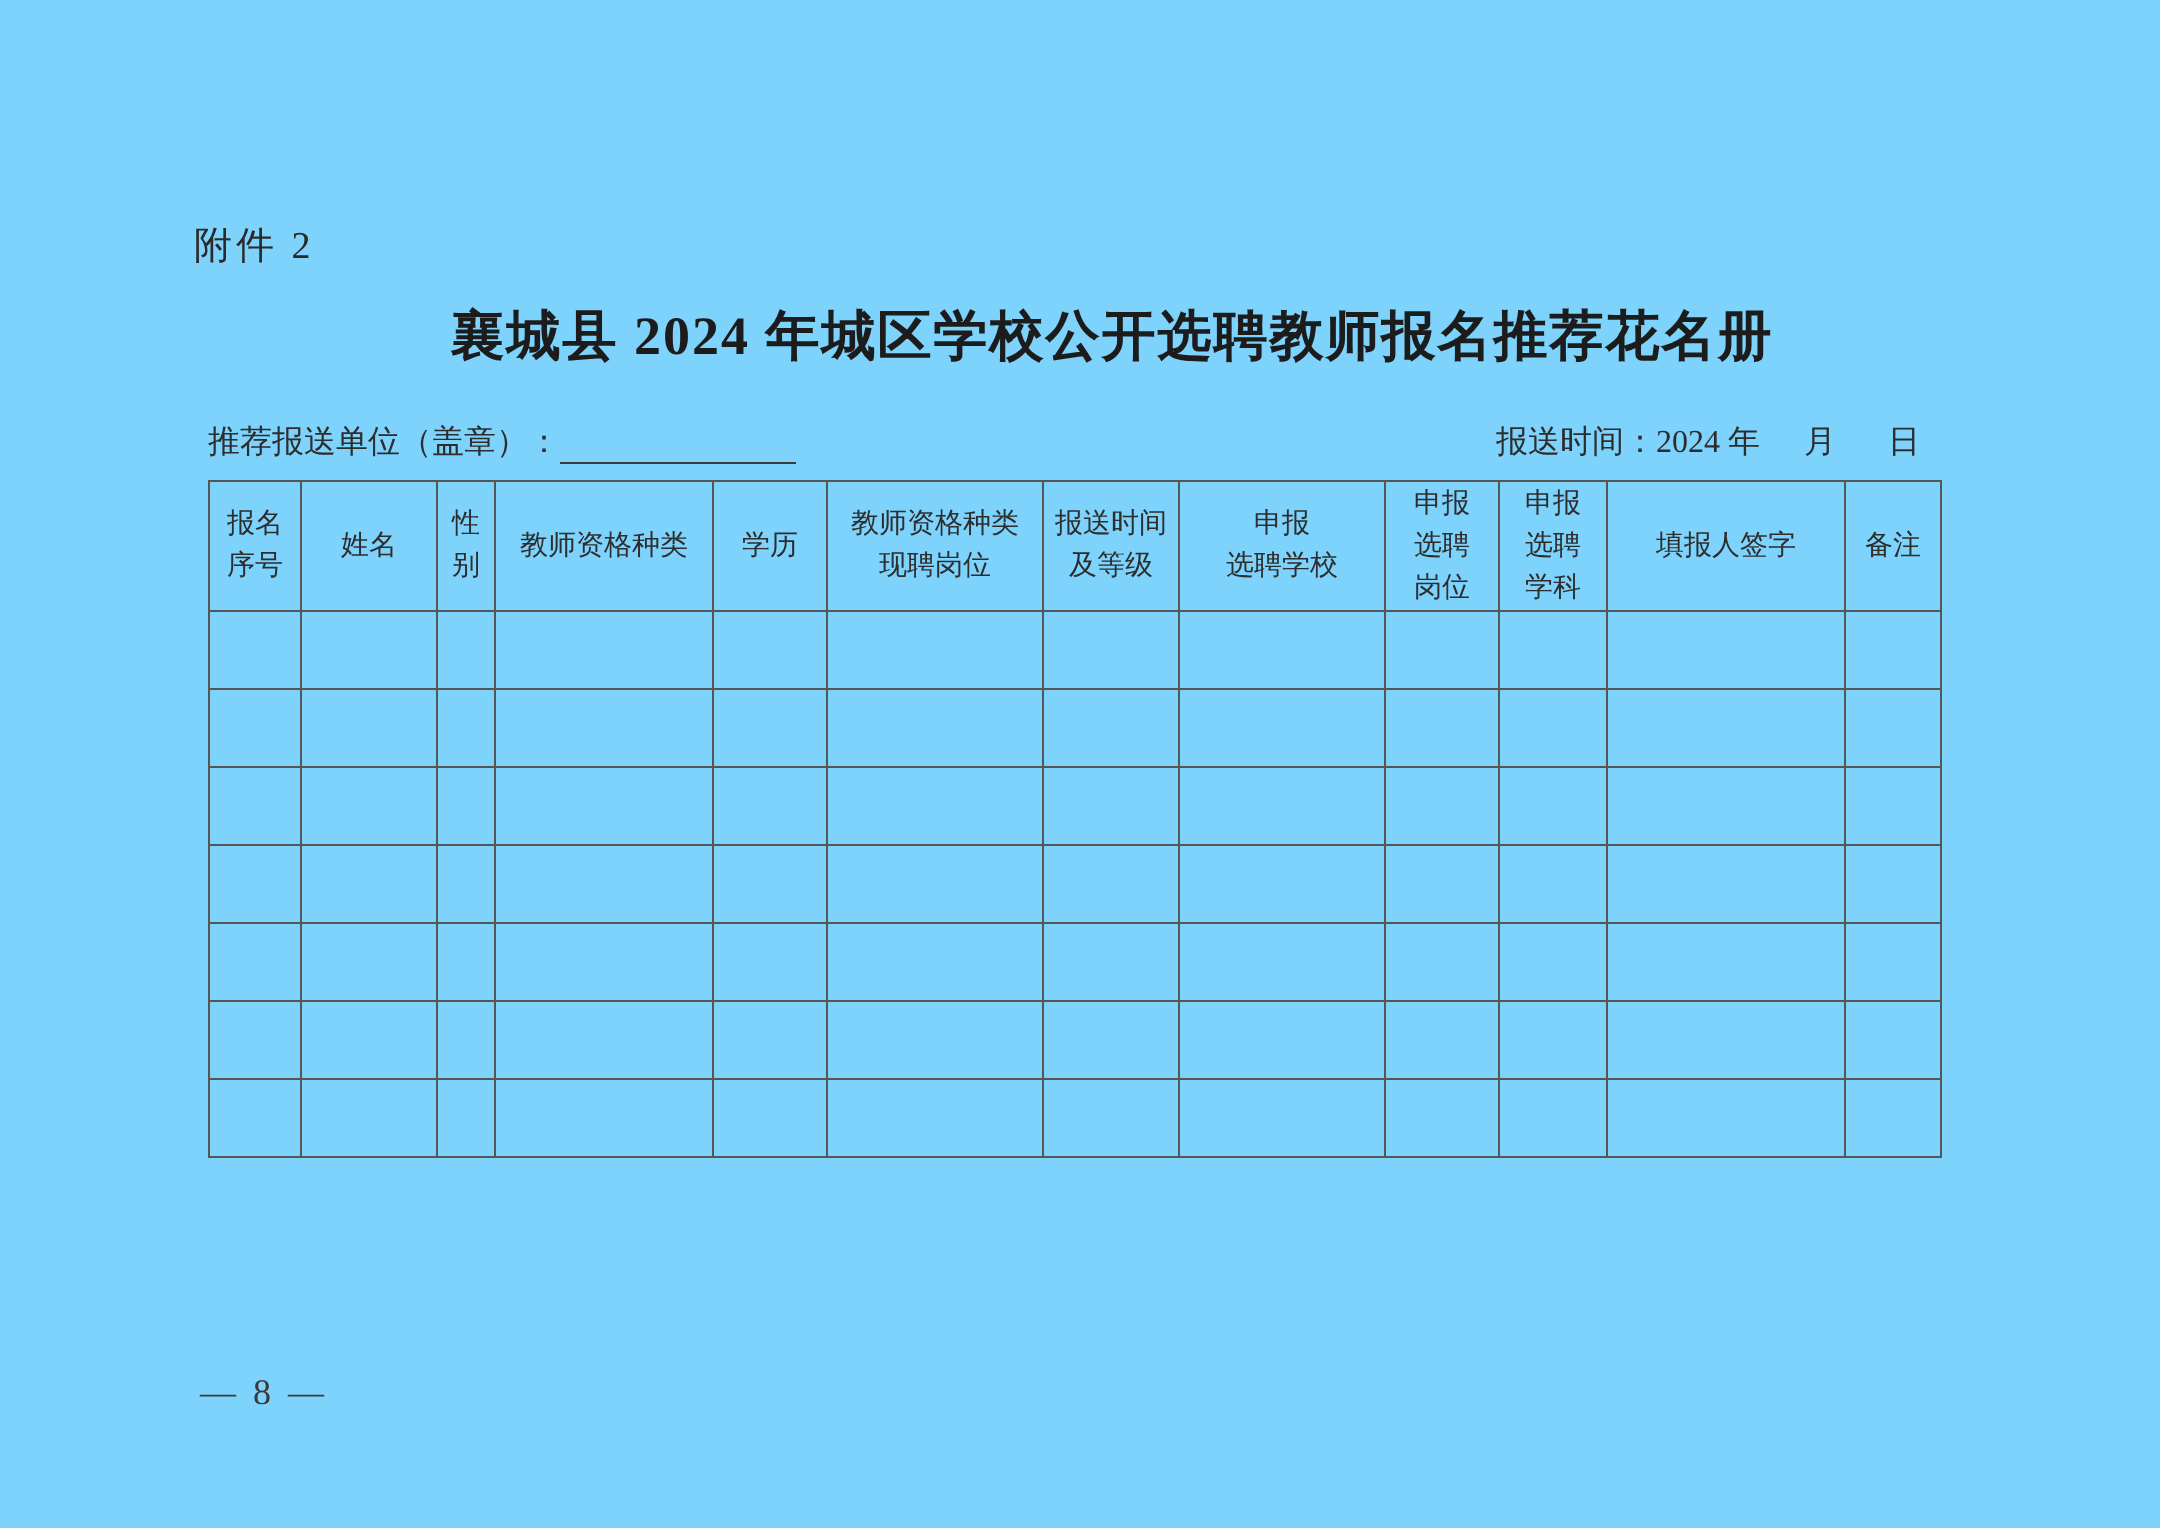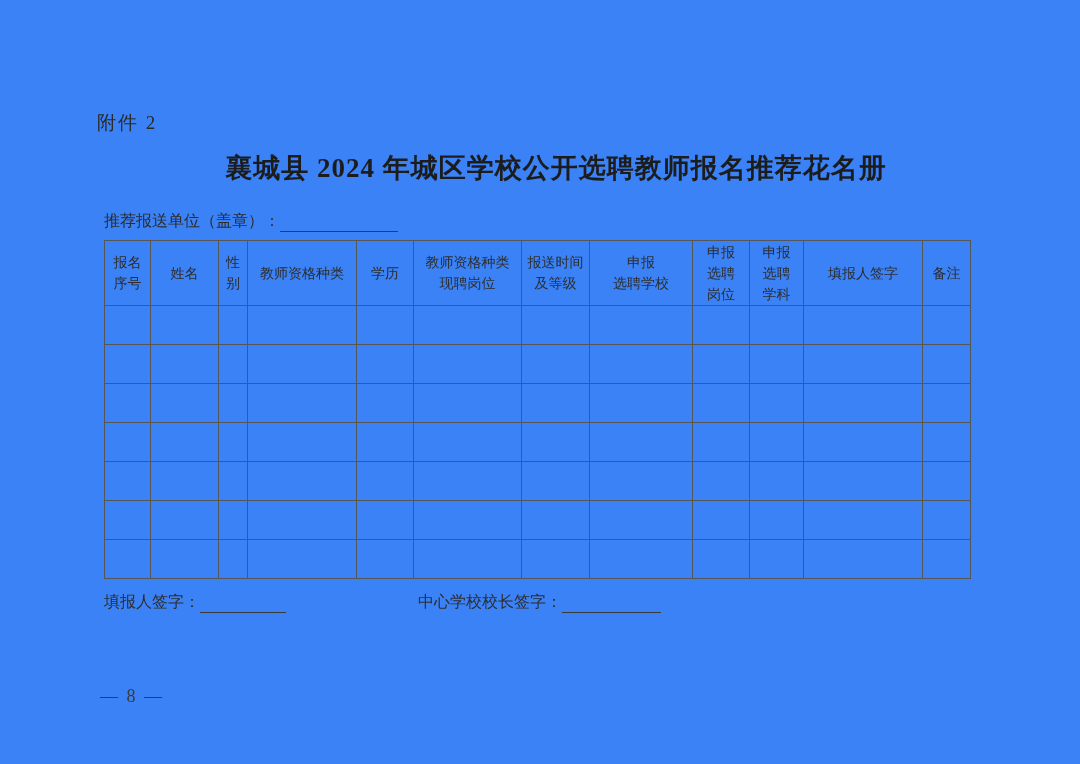--- a/index.html
+++ b/index.html
@@ -7,21 +7,21 @@
   body {
     background: #ffffff;
     font-family: "Liberation Serif", "DejaVu Serif", serif;
     color: #262626;
     overflow: hidden;
   }
   .page {
     position: relative;
     width: 1080px;
     height: 764px;
-    background: #3b82f6;
+    background: #7dd3fc;
   }
   .attachment-label {
     position: absolute;
     left: 97px;
     top: 110px;
     font-size: 19px;
     letter-spacing: 2px;
     color: #2a2a2a;
   }
   .doc-title {
@@ -105,20 +105,25 @@
 <div class="page">
 
   <div class="attachment-label">附件 2</div>
 
   <div class="doc-title">襄城县 2024 年城区学校公开选聘教师报名推荐花名册</div>
 
   <div class="meta-row">
     <div class="meta-left">
       <span>推荐报送单位（盖章）：</span>
       <span class="underline stamp-line"></span>
+    </div>
+    <div class="meta-right">
+      <span>报送时间：2024 年</span>
+      <span class="month-label">月</span>
+      <span class="day-label">日</span>
     </div>
   </div>
 
   <table class="roster">
     <colgroup>
       <col style="width:46px">
         <col style="width:68px">
         <col style="width:29px">
       <col style="width:109px">
         <col style="width:57px">
@@ -250,24 +255,16 @@
           <td></td>
           <td></td>
           <td></td>
           <td></td>
           <td></td>
           <td></td>
         </tr>
       </tbody>
   </table>
 
-  <div class="signature-row">
-    <span>填报人签字：</span>
-    <span class="underline sig-line-1"></span>
-    <span class="sig-group-2">
-      <span>中心学校校长签字：</span>
-      <span class="underline sig-line-2"></span>
-    </span>
-  </div>
 
   <div class="page-number">— 8 —</div>
 
 </div>
 
 </body></html>

